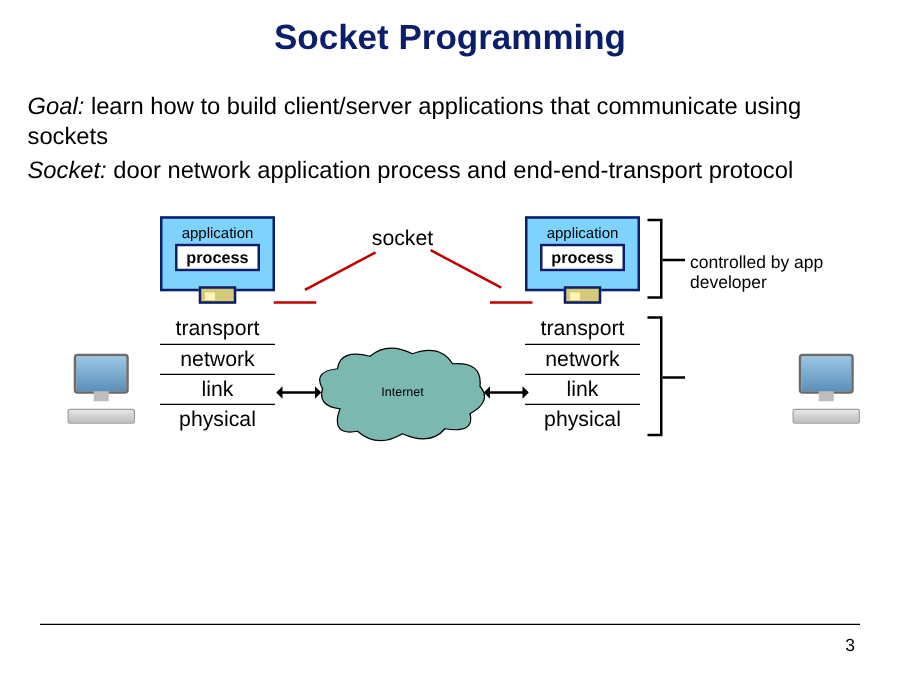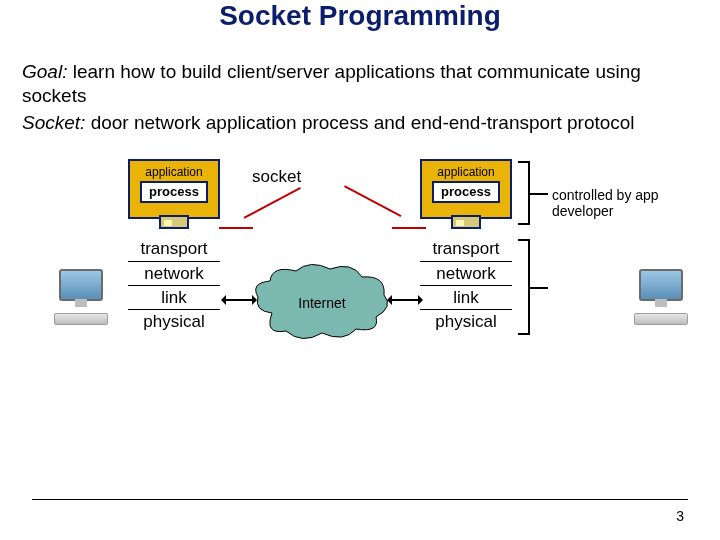--- a/index.html
+++ b/index.html
@@ -8,21 +8,21 @@
     height: 540px;
     background: #fff;
     font-family: "Comic Sans MS", "Comic Sans", cursive, sans-serif;
     position: relative;
     overflow: hidden;
   }
   .title {
     text-align: center;
     font-size: 28px;
     color: #0b1e6b;
-    padding-top: 0;
+    padding-top: 14px;
     font-weight: bold;
   }
   .intro {
     padding: 28px 22px 0 22px;
     font-size: 19px;
     color: #000;
     line-height: 1.28;
   }
   .intro-line { margin-bottom: 2px; }
   .goal-label, .socket-label { font-style: italic; margin-top: 36px; }
@@ -40,21 +40,21 @@
     width: 92px;
     text-align: center;
     font-family: Arial, sans-serif;
     font-size: 13px;
   }
   .stack.left  { left: 128px; top: 0; }
   .stack.right { left: 420px; top: 0; }
 
   .app-box {
     border: 2px solid #0b1e6b;
-    background: #eab308;
+    background: #7dd3fc;
     height: 60px;
     position: relative;
     padding-top: 4px;
   }
   .app-box .app-label { font-size: 12px; }
   .process-box {
     border: 2px solid #0b1e6b;
     background: #fff;
     width: 68px;
     margin: 2px auto 0;
@@ -128,30 +128,30 @@
     left: 252px; top: 104px;
     width: 140px; height: 78px;
   }
   .cloud svg { width: 100%; height: 100%; }
   .cloud-label {
     position: absolute;
     left: 0; top: 32px;
     width: 100%;
     text-align: center;
     font-family: Arial, sans-serif;
-    font-size: 14px;
+    font-size: 10px;
     color: #000;
   }
 
   
   .socket-header {
     position: absolute;
     left: 252px; top: 8px;
     width: 140px;
-    text-align: left;
+    text-align: center;
     font-family: Arial, sans-serif;
     font-size: 17px;
   }
 
   
   .annot {
     position: absolute;
     font-family: Arial, sans-serif;
     font-size: 14px;
     color: #000;

